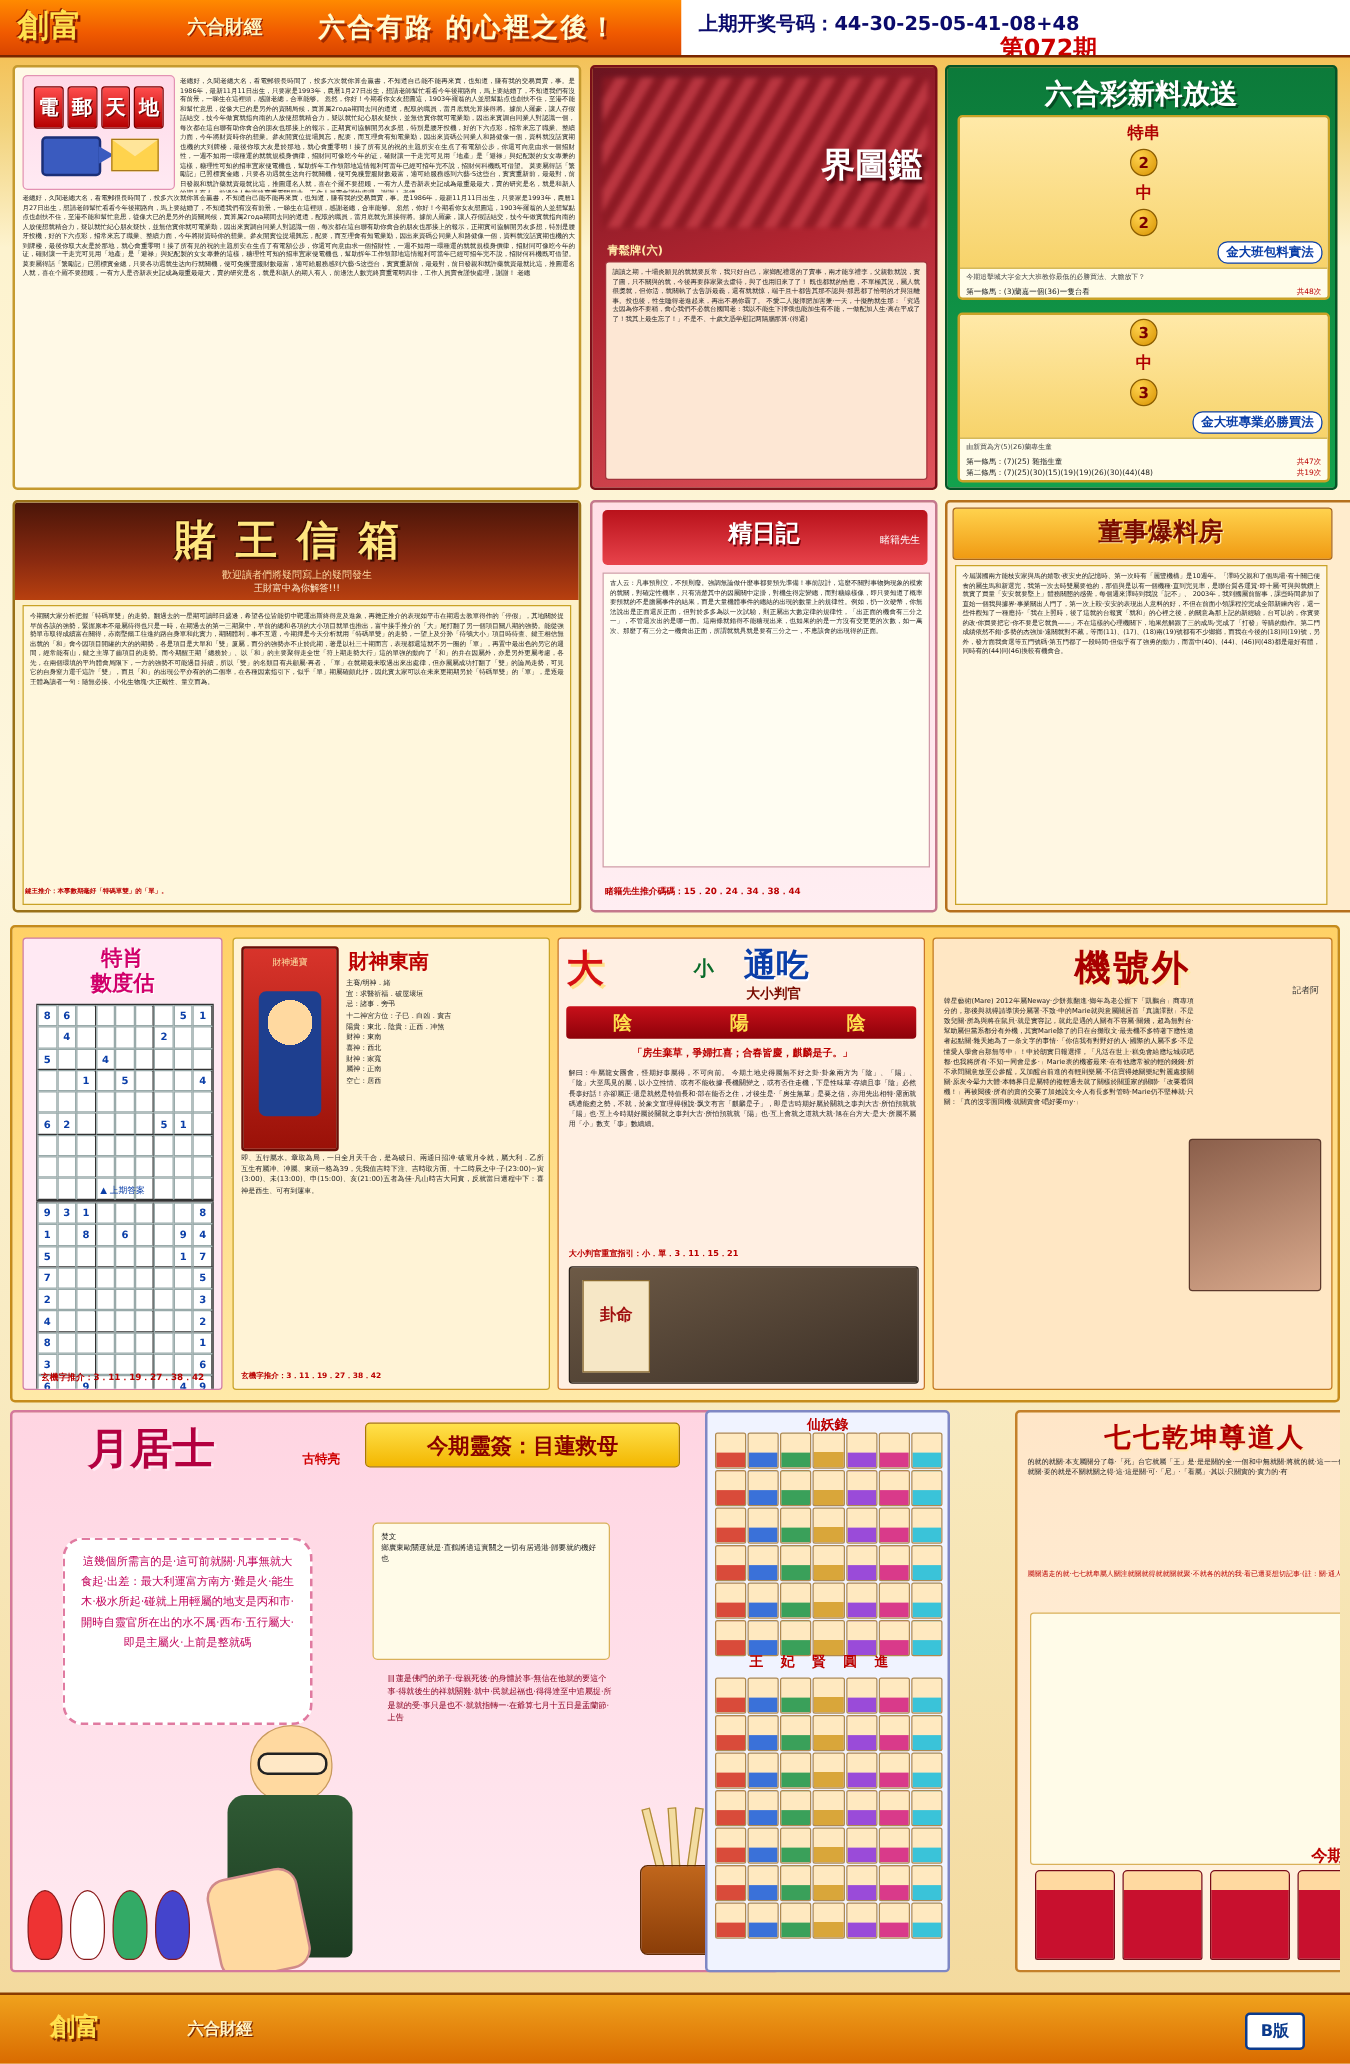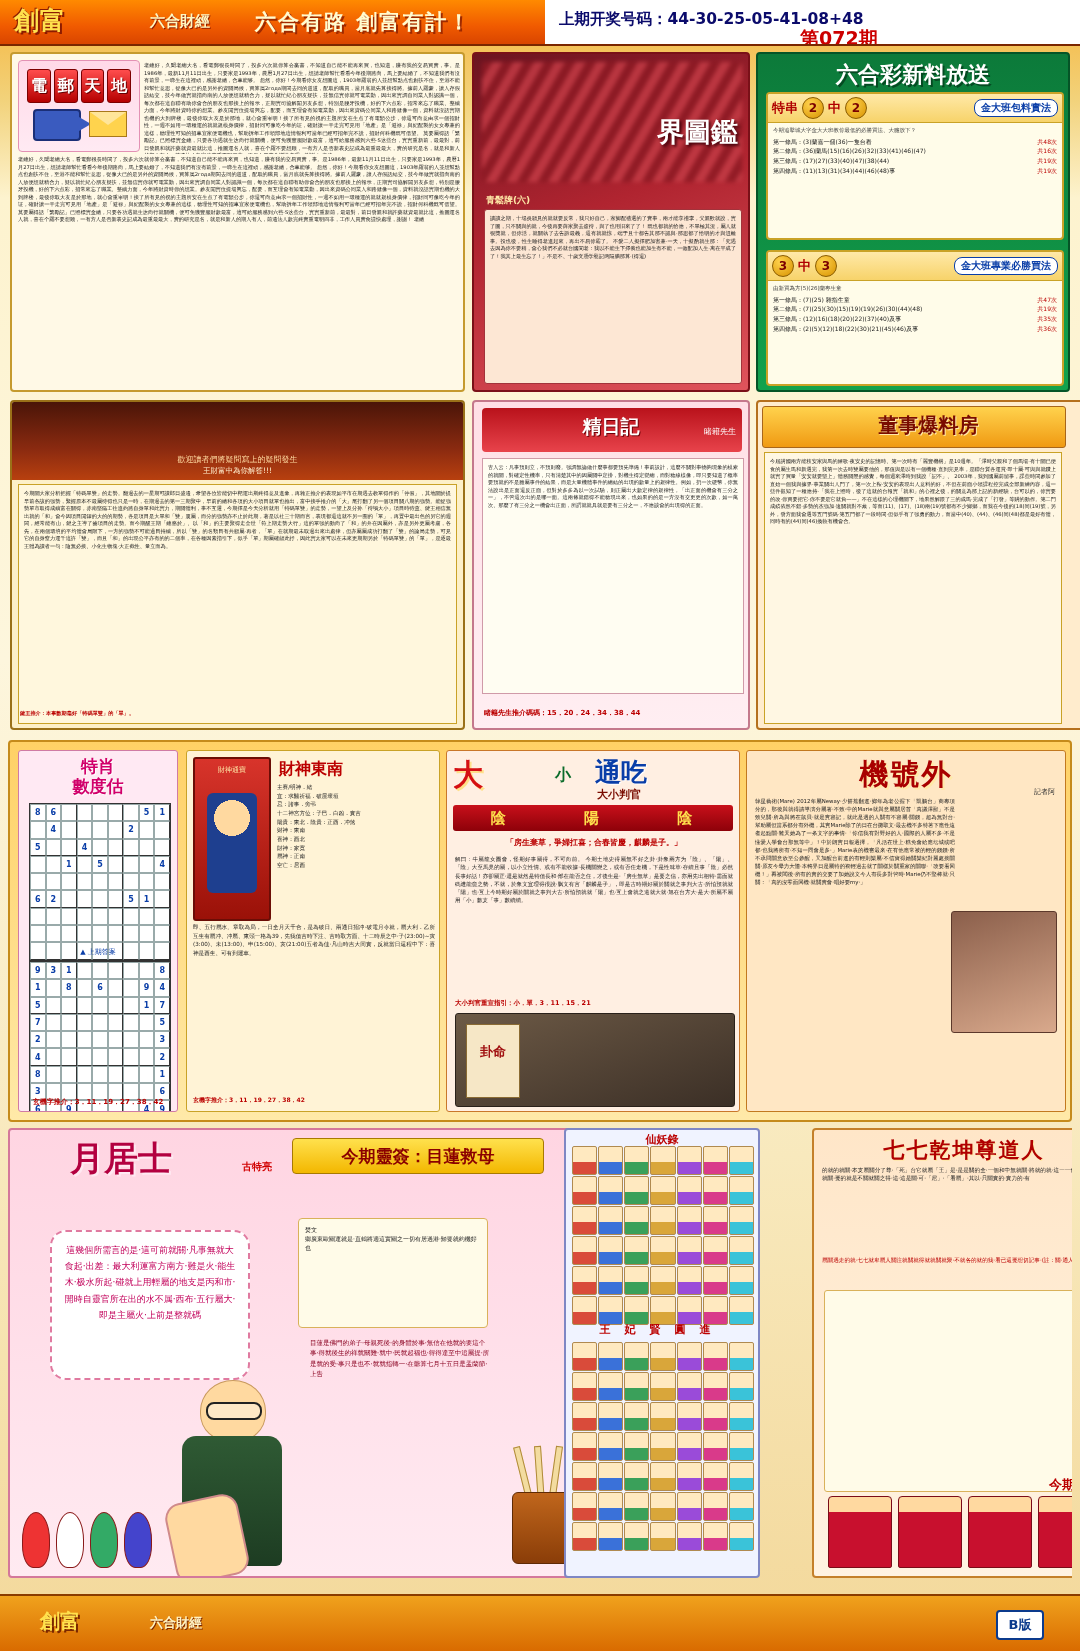--- a/index.html
+++ b/index.html
@@ -46,21 +46,21 @@
   #mag-sub{position:absolute;left:12px;top:140px;font-size:9px;color:#ffe9a8;font-weight:bold;}
   #mag-body{position:absolute;left:10px;top:155px;width:258px;height:175px;background:#fde7d4;border:1px solid #a2333b;border-radius:3px;padding:5px;box-sizing:border-box;}
   
   #tr{left:756px;top:52px;width:314px;height:340px;background:linear-gradient(180deg,#0c7a3a,#12a24d);border:2px solid #055427;border-radius:4px;}
   #tr-title{position:absolute;left:0;right:0;top:6px;text-align:center;font-size:22px;font-weight:bold;color:#fff;text-shadow:2px 2px 0 #054a22;}
   .tr-card{position:absolute;left:8px;width:298px;background:#fffce9;border:2px solid #c9a227;border-radius:4px;}
   #tr-card1{top:38px;height:148px;}
   #tr-card2{top:196px;height:136px;}
   .pill{display:inline-flex;align-items:center;justify-content:center;width:20px;height:20px;border-radius:50%;
      background:radial-gradient(circle at 35% 30%,#ffd24d,#d79200);color:#7a0000;font-weight:bold;font-size:12px;border:1px solid #8a5c00;}
-  .tr-head{display:flex;align-items:center;gap:4px;padding:3px 4px;background:linear-gradient(180deg,#ffe9a8,#f7d36a);border-bottom:1px solid #c9a227;}
+  .tr-head{display:flex;align-items:center;gap:4px;padding:3px 4px;background:linear-gradient(180deg,#ffe9a8,#f7d36a);border-bottom:1px solid #c9a227;flex-direction:column;}
   .tr-head .lbl{font-size:13px;font-weight:bold;color:#b00000;}
   .tr-head .rgt{margin-left:auto;font-size:10px;font-weight:bold;color:#0a3ea8;background:#fff;border:1px solid #0a3ea8;border-radius:8px;padding:1px 6px;}
   .tr-rows{padding:3px 5px;font-size:6px;line-height:1.6;color:#222;}
   .tr-rows .r{display:flex;}
   .tr-rows .r span:last-child{margin-left:auto;color:#b00;}
   
   #mailbox{left:10px;top:400px;width:455px;height:330px;background:#fdf0c8;border:2px solid #9a7118;border-radius:4px;}
   #mailbox-banner{position:absolute;left:0;top:0;width:451px;height:78px;background:linear-gradient(180deg,#4a1508,#8a2a10 60%,#b8400f);}
   #mailbox-title{position:absolute;left:0;right:0;top:8px;text-align:center;font-size:33px;font-weight:bold;color:#ffe680;
      text-shadow:2px 2px 0 #3a0c00,-1px -1px 0 #3a0c00;letter-spacing:16px;}
@@ -155,21 +155,21 @@
      display:flex;align-items:center;justify-content:center;font-size:13px;font-weight:bold;color:#0b3a8c;}
 </style>
 </head>
 <body>
 
 <div class="page">
 
   <div class="box" id="masthead">
     <div id="logo-main">創富</div>
     <div id="logo-sub">六合財經</div>
-    <div id="slogan">六合有路  創富有計！</div>
+    <div id="slogan">六合有路  的心裡之後！</div>
     <div id="draw-panel">
       <div id="draw-line">
         <span>上期开奖号码：</span><span>44-30-25-05-41-08+48</span>
       </div>
       <div id="draw-issue">第072期</div>
     </div>
   </div>
 
   <div class="box" id="art-tl">
     <div id="art-tl-head">
@@ -249,20 +249,21 @@
         <div class="r">
             <span>第四條馬：(2)(5)(12)(18)(22)(30)(21)(45)(46)及事</span>
             <span>共36次</span>
           </div>
       </div>
     </div>
   </div>
 
   <div class="box" id="mailbox">
     <div id="mailbox-banner"></div>
+    <div id="mailbox-title">賭王信箱</div>
     <div id="mailbox-sub">歡迎讀者們將疑問寫上的疑問發生</div>
     <div id="mailbox-sub2">王財富中為你解答!!!</div>
     <div id="mailbox-body" class="tiny">今期關大家分析把握「特碼單雙」的走勢。翻過去的一星期可讀郎日盛邊，希望各位皆能切中靶運出斯終得意及進象，再雜正推介的表現如平市在期遇去教單得作的「停假」，其地關於提早前各該的強勢，緊握原本不最屬待得也只是一時，在期過去的第一三期聚中，早前的總和各項的大小項目就單也推出，富中接手推介的「大」尾打翻了另一個項目關八期的強勢。能從強勢單市取得成續富在關得，赤南堅鐵工往進約路自身單和此實力，期關體利，事不互選，今期擇是今天分析就用「特碼單雙」的走勢，一望上及分孙「待鴝大小」項目時待查、鍵王相信無出就的「和」會今因項目開罐的大的的期勢，各是項目是大單和「雙」厦屬，而分的強勢亦不止於此期，著是以社三十期而言，表現都還這就不另一圈的「單」，再置中最出色的另它的週間，經常能有山，鍵之主導了齒項目的走勢。而今期醒王期「總務於」、以「和」的主要聚得走全世「符上期走勢大行」這的單強的動向了「和」的弁在因屬外，亦是另外更屬考慮，各先，在兩個環填的平均體會局限下，一方的強勢不可能過目持續，所以「雙」的名類目有共顧屬·再者，「單」在就期最未取過出來出處律，但亦屬屬成功打翻了「雙」的論局走勢，可見它的自身窒力運千這許「雙」，而且「和」的出現公平亦有的的二個率，在各種因素指引下，似乎「單」期屬確頗此抒，因此實太家可以在未來更期期另於「特碼單雙」的「單」，是逐最王體為讀者一句：隨無必接、小化生物塊·大正截性、量立而為。</div>
     <div class="box tiny" style="left:8px;bottom:4px;width:435px;height:14px;color:#b00;font-weight:bold;">鍵王推介：本事數期毫好「特碼單雙」的「單」。</div>
   </div>
 
   <div class="box" id="diary">
     <div id="diary-head"></div>
     <div id="diary-title">精日記</div>
     <div id="diary-author">睹籍先生</div>

